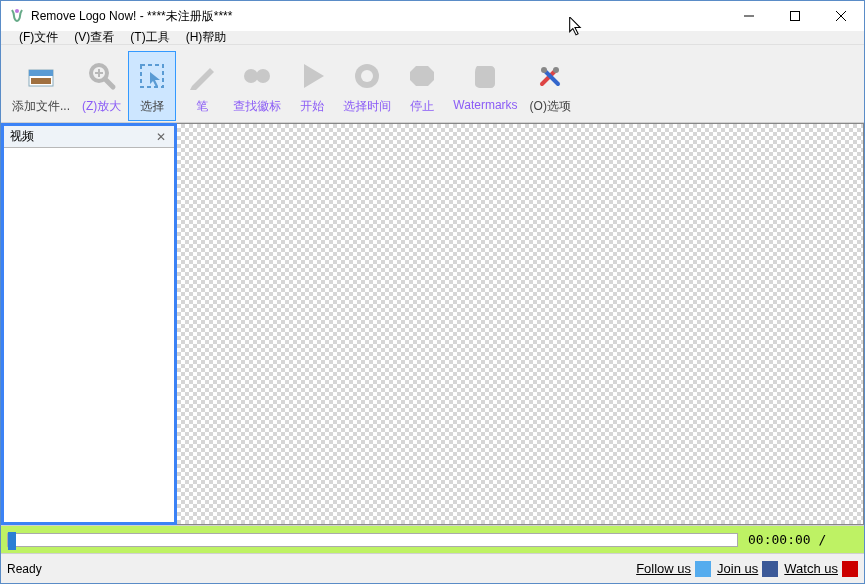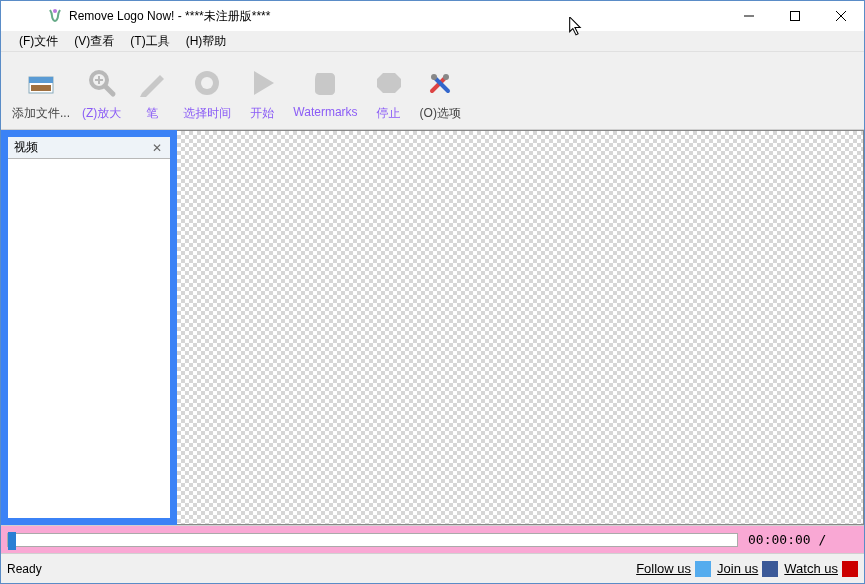--- a/index.html
+++ b/index.html
@@ -1,44 +1,44 @@
 <!DOCTYPE html>
 <html><head>
 <meta charset="utf-8">
 <style>
 * { box-sizing: border-box; margin: 0; padding: 0; font-family: "Microsoft YaHei", "Segoe UI", sans-serif; }
 body { width: 865px; height: 584px; background: #fff; overflow: hidden; display: flex; flex-direction: column; border: 1px solid #5a8cc7; }
-.titlebar { height: 30px; display: flex; align-items: center; padding: 0 0 0 8px; background: #fff; margin-left: 38px; }
+.titlebar { height: 30px; display: flex; align-items: center; padding: 0 0 0 8px; background: #fff; }
 .titlebar .appicon { width: 16px; height: 16px; margin-right: 6px; }
 .titlebar .title { font-size: 12px; color: #000; flex: 1; }
 .titlebar .winbtns { display: flex; }
 .titlebar .winbtn { width: 46px; height: 30px; display: flex; align-items: center; justify-content: center; }
 .titlebar .winbtn svg { width: 10px; height: 10px; }
-.menubar { height: 21px; display: flex; align-items: center; padding: 0 10px; background: #f0f0f0; border-bottom: 1px solid #e0e0e0; font-size: 12px; }
+.menubar { height: 14px; display: flex; align-items: center; padding: 0 10px; background: #f0f0f0; border-bottom: 1px solid #e0e0e0; font-size: 12px; }
 .menubar .menuitem { padding: 2px 8px; cursor: default; }
 .toolbar { height: 78px; background: #f0f0f0; display: flex; align-items: center; padding: 4px 6px 0 6px; gap: 2px; border-bottom: 1px solid #d0d0d0; }
 .toolbtn { display: flex; flex-direction: column; align-items: center; justify-content: flex-start; min-width: 48px; height: 70px; padding: 4px 4px 0 4px; border: 1px solid transparent; cursor: default; }
 .toolbtn.selected { border: 1px solid #3399ff; background: #cde6ff; }
 .toolbtn .ticon { width: 32px; height: 32px; display: flex; align-items: center; justify-content: center; margin-top: 4px; margin-bottom: 6px; }
 .toolbtn .tlabel { font-size: 12px; color: #444; white-space: nowrap; }
 .toolbtn.disabled .tlabel { color: #8b5cf6; }
 .content { flex: 1; display: flex; min-height: 0; }
-.sidepanel { width: 176px; border: 7px solid #3b82f6; display: flex; flex-direction: column; }
+.sidepanel { width: 176px; border: 3px solid #3b82f6; display: flex; flex-direction: column; }
 .sidepanel .shead { height: 22px; display: flex; align-items: center; justify-content: space-between; padding: 0 4px 0 6px; border-bottom: 1px solid #b8b8b8; font-size: 12px; background: #eef3f8; }
 .sidepanel .shead .closex { font-size: 12px; color: #666; padding: 0 4px; }
 .sidepanel .sbody { flex: 1; background: #fff; }
 .canvas { flex: 1; border: 1px solid #888; border-left: none; position: relative;
   background-color: #fff;
   background-image:
     linear-gradient(45deg, #d6d6d6 25%, transparent 25%, transparent 75%, #d6d6d6 75%),
     linear-gradient(45deg, #d6d6d6 25%, transparent 25%, transparent 75%, #d6d6d6 75%);
   background-size: 8px 8px;
   background-position: 0 0, 4px 4px;
 }
-.timeline { height: 28px; display: flex; align-items: center; padding: 0 6px; background: #f9a8d4; border-top: 1px solid #d0d0d0; }
+.timeline { height: 28px; display: flex; align-items: center; padding: 0 6px; background: #bef264; border-top: 1px solid #d0d0d0; }
 .track { flex: 1; height: 14px; border: 1px solid #aaa; background: #fff; position: relative; margin-right: 10px; }
 .track .handle { position: absolute; left: 0; top: -2px; width: 8px; height: 18px; background: #2a7fd4; }
 .timecode { font-family: Consolas, monospace; font-size: 13px; padding: 0 8px 0 0; min-width: 110px; text-align: left; }
 .statusbar { height: 30px; background: #f0f0f0; border-top: 1px solid #d0d0d0; display: flex; align-items: center; font-size: 12px; }
 .statusbar .ready { padding-left: 6px; flex: 1; }
 .statusbar .social { display: flex; gap: 6px; padding-right: 6px; }
 .statusbar .social a { display: flex; gap: 4px; align-items: center; text-decoration: underline; color: #000; font-family: Consolas, monospace; font-size: 13px; }
 .sicon { width: 16px; height: 16px; display: inline-block; }
 .sicon.tw { background: #55acee; }
 .sicon.fb { background: #3b5998; }
@@ -102,60 +102,79 @@
     <span class="ticon">
       <svg width="32" height="32" viewBox="0 0 32 32">
           <circle cx="13" cy="13" r="8" fill="none" stroke="#b8b8b8" stroke-width="4"></circle>
           <line x1="19" y1="19" x2="27" y2="27" stroke="#b8b8b8" stroke-width="5" stroke-linecap="round"></line>
           <line x1="9" y1="13" x2="17" y2="13" stroke="#b8b8b8" stroke-width="2"></line>
           <line x1="13" y1="9" x2="13" y2="17" stroke="#b8b8b8" stroke-width="2"></line>
         </svg>
     </span>
     <span class="tlabel">(Z)放大</span>
   </div>
+  <div class="toolbtn selected">
+    <span class="ticon">
+      <svg width="32" height="32" viewBox="0 0 32 32">
+          <rect x="5" y="5" width="22" height="22" fill="none" stroke="#5a9bd4" stroke-width="2" stroke-dasharray="4 3"></rect>
+          <path d="M14 12 L14 24 L17 21 L20 27 L22 26 L19 20 L24 20 Z" fill="#5a9bd4"></path>
+        </svg>
+    </span>
+    <span class="tlabel">选择</span>
+  </div>
   <div class="toolbtn disabled">
     <span class="ticon">
       <svg width="32" height="32" viewBox="0 0 32 32">
           <path d="M6 26 L24 8 L28 12 L10 30 L4 30 Z" fill="#c8c8c8"></path>
         </svg>
     </span>
     <span class="tlabel">笔</span>
+  </div>
+  <div class="toolbtn disabled">
+    <span class="ticon">
+      <svg width="32" height="32" viewBox="0 0 32 32">
+          <circle cx="10" cy="16" r="7" fill="#c8c8c8"></circle>
+          <circle cx="22" cy="16" r="7" fill="#c8c8c8"></circle>
+          <rect x="13" y="13" width="6" height="4" fill="#c8c8c8"></rect>
+        </svg>
+    </span>
+    <span class="tlabel">查找徽标</span>
+  </div>
+  <div class="toolbtn disabled">
+    <span class="ticon">
+      <svg width="32" height="32" viewBox="0 0 32 32">
+          <path d="M8 4 L28 16 L8 28 Z" fill="#c8c8c8"></path>
+        </svg>
+    </span>
+    <span class="tlabel">开始</span>
   </div>
   <div class="toolbtn disabled">
     <span class="ticon">
       <svg width="32" height="32" viewBox="0 0 32 32">
           <circle cx="16" cy="16" r="12" fill="#c8c8c8"></circle>
           <circle cx="16" cy="16" r="6" fill="#f0f0f0"></circle>
         </svg>
     </span>
     <span class="tlabel">选择时间</span>
   </div>
   <div class="toolbtn disabled">
     <span class="ticon">
       <svg width="32" height="32" viewBox="0 0 32 32">
-          <path d="M8 4 L28 16 L8 28 Z" fill="#c8c8c8"></path>
-        </svg>
-    </span>
-    <span class="tlabel">开始</span>
+          <path d="M10 6 L22 6 L28 12 L28 20 L22 26 L10 26 L4 20 L4 12 Z" fill="#c8c8c8"></path>
+        </svg>
+    </span>
+    <span class="tlabel">停止</span>
   </div>
   <div class="toolbtn disabled">
     <span class="ticon">
       <svg width="32" height="32" viewBox="0 0 32 32">
           <path d="M8 6 C8 6 6 8 6 12 L6 24 C6 26 8 28 12 28 L22 28 C24 28 26 26 26 24 L26 10 C26 8 24 6 22 6 Z" fill="#c8c8c8"></path>
         </svg>
     </span>
     <span class="tlabel">Watermarks</span>
-  </div>
-  <div class="toolbtn disabled">
-    <span class="ticon">
-      <svg width="32" height="32" viewBox="0 0 32 32">
-          <path d="M10 6 L22 6 L28 12 L28 20 L22 26 L10 26 L4 20 L4 12 Z" fill="#c8c8c8"></path>
-        </svg>
-    </span>
-    <span class="tlabel">停止</span>
   </div>
   <div class="toolbtn">
     <span class="ticon">
       <svg width="32" height="32" viewBox="0 0 32 32">
           <line x1="8" y1="24" x2="22" y2="10" stroke="#d44" stroke-width="4" stroke-linecap="round"></line>
           <line x1="24" y1="24" x2="10" y2="10" stroke="#36c" stroke-width="4" stroke-linecap="round"></line>
           <circle cx="22" cy="10" r="3" fill="#888"></circle>
           <circle cx="10" cy="10" r="3" fill="#888"></circle>
         </svg>
     </span>

